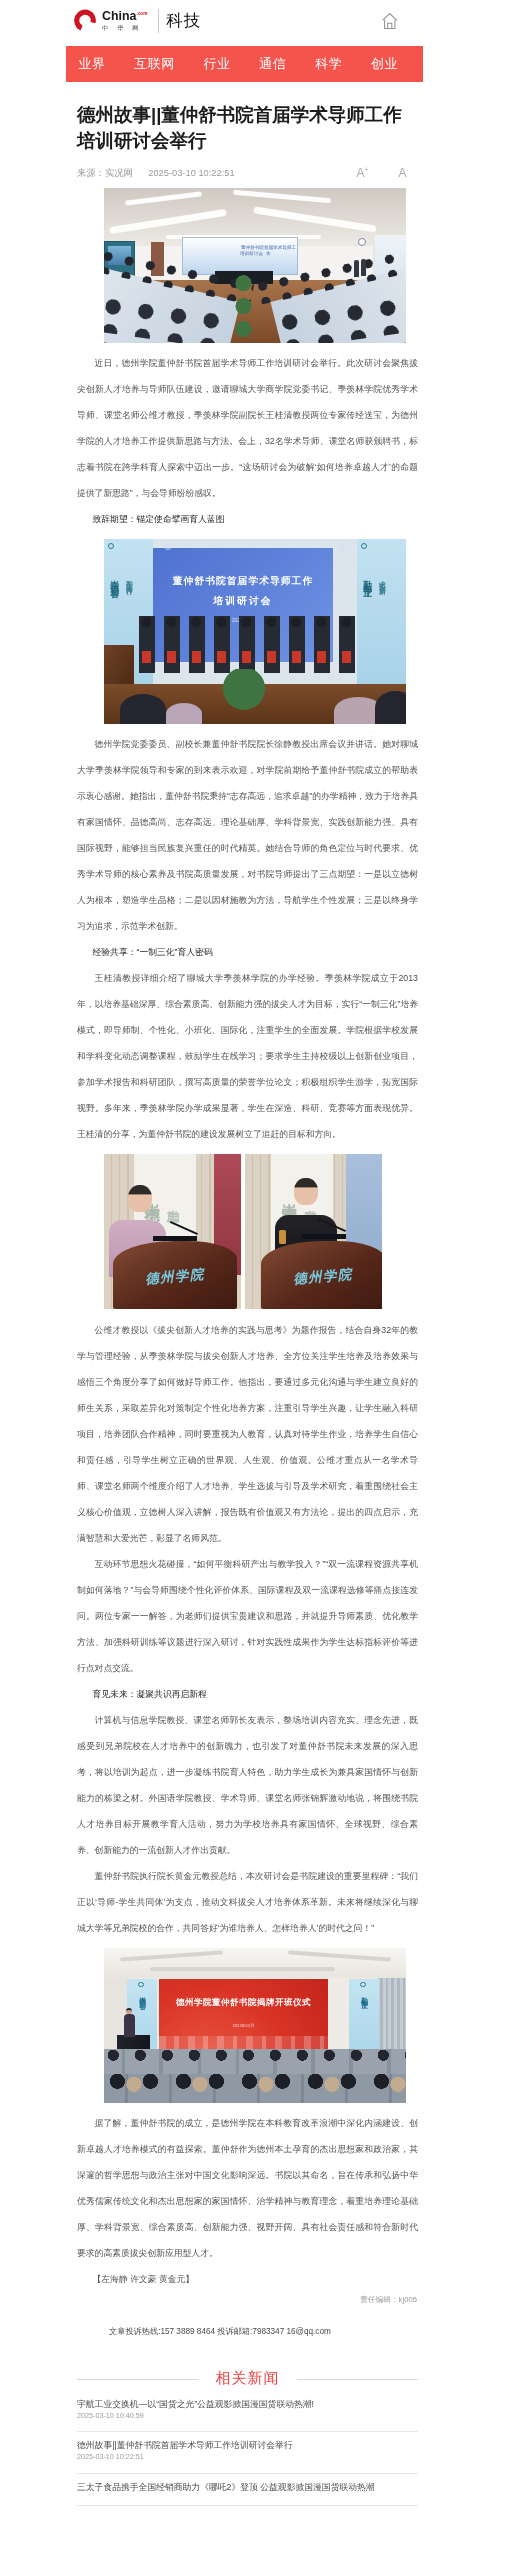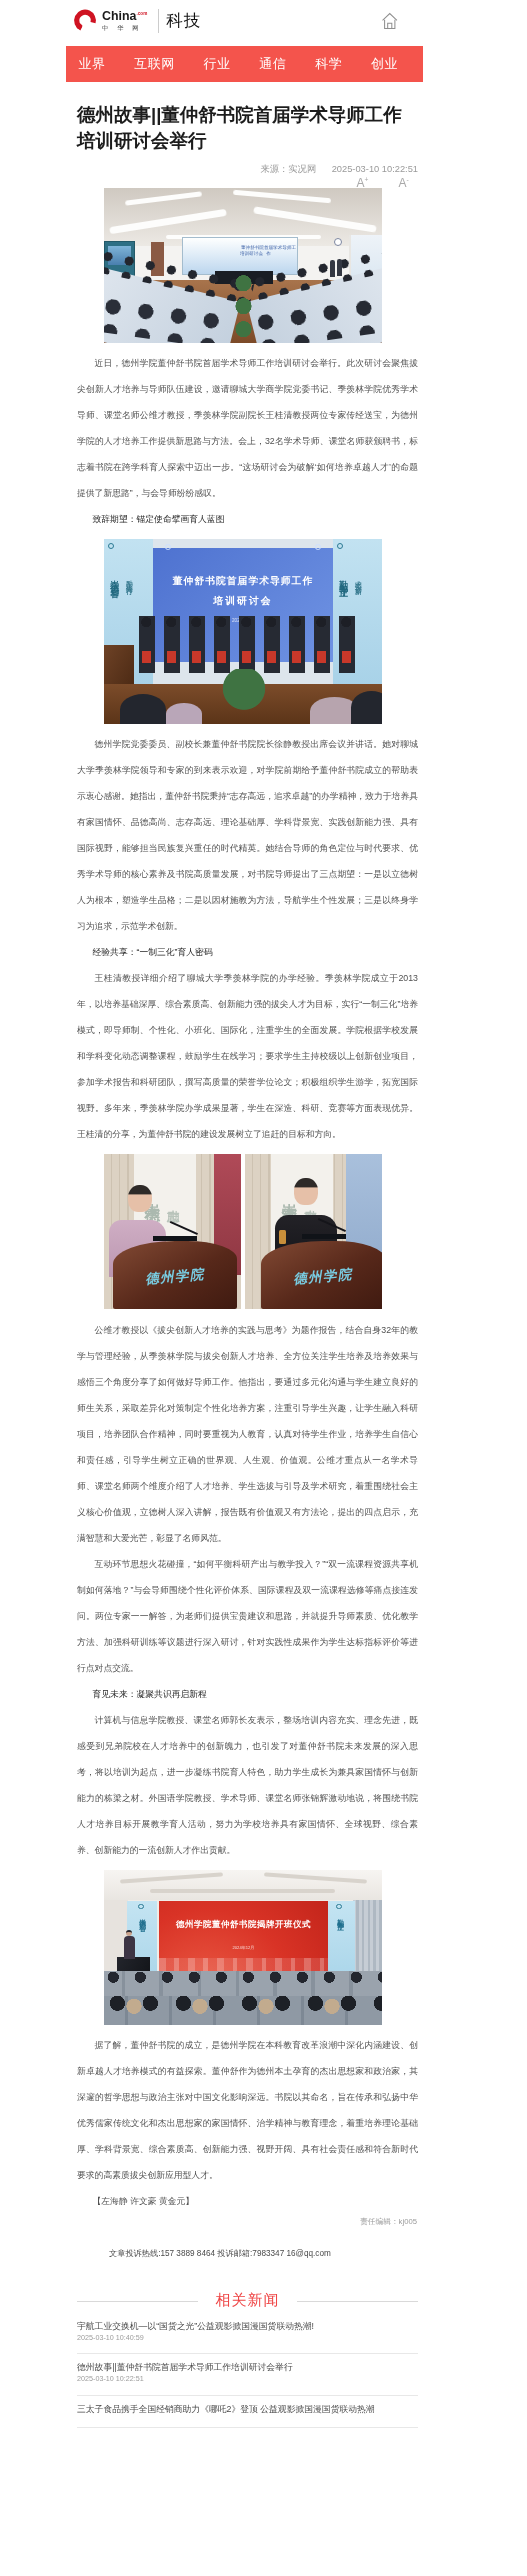--- a/index.html
+++ b/index.html
@@ -18,35 +18,35 @@
   .logo-section{font-size:16.5px;color:#111;letter-spacing:1px;}
   .home-btn{position:absolute;left:381px;top:11.3px;width:17.5px;height:20.6px;cursor:pointer;}
 
   
   .main-nav{margin-left:66px;width:357px;height:36px;background:var(--nav_bg,#f4544c);display:flex;align-items:center;justify-content:space-between;padding:0 25px 0 12.4px;box-sizing:border-box;}
   .main-nav .nav-item{color:#fff;font-size:13px;letter-spacing:0.5px;cursor:pointer;white-space:nowrap;}
 
   
   .article{width:341px;margin-left:77px;}
   .art-title{font-size:18.5px;line-height:26px;font-weight:bold;color:#1c1c1c;margin:19.6px 0 0 0;}
-  .meta-row{display:flex;justify-content:space-between;align-items:flex-end;margin-top:9.3px;height:17.5px;flex-direction:column;}
+  .meta-row{display:flex;justify-content:space-between;align-items:flex-end;margin-top:9.3px;height:17.5px;}
   .meta-left{font-size:9.3px;color:#9a9a9a;}
   .meta-left .src{margin-right:15.5px;}
   .font-btns{font-size:12px;color:#a9a9a9;margin-right:9.3px;}
   .font-btns span{cursor:pointer;margin-left:13.4px;}
   .font-btns sup{font-size:6.7px;}
 
   p.body{font-size:8.8px;line-height:26px;color:#515151;text-align:justify;text-indent:2em;margin:0;}
   h3.sec{font-size:8.8px;line-height:26px;color:#262626;font-weight:normal;margin:0;padding-left:15.5px;}
   .authors{font-size:8.8px;line-height:26px;color:#515151;margin:0;padding-left:15.5px;}
   .editor{font-size:7.7px;color:#9b9b9b;text-align:right;margin:2.1px 1px 0 0;line-height:12.4px;}
   .hotline{font-size:8.2px;color:#4a4a4a;margin:19.6px 0 0 32px;line-height:12.4px;}
 
   
-  .fig{position:relative;width:278px;overflow:hidden;background:#e8e6e2;margin:7.2px 0 7.2px 27px;}
+  .fig{position:relative;width:302px;overflow:hidden;background:#e8e6e2;margin:7.2px 0 7.2px 27px;}
   .fig *{position:absolute;box-sizing:border-box;}
 
   
   .f1{height:155px;}
   .f1 .ceiling{left:0;top:0;width:100%;height:58px;background:linear-gradient(#cfc9c1,#ece9e4);}
   .f1 .strip{background:#fdfdfc;border-radius:5.2px;filter:blur(0.5px);}
   .f1 .wall{left:0;top:58px;width:100%;height:35px;background:#f4f3f1;}
   .f1 .scr{left:78px;top:49px;width:116px;height:38px;background:linear-gradient(#feffff,#bcd6ee);border:1px solid #a4bccd;text-align:center;color:#3f63a8;font-size:4.6px;line-height:6.7px;padding-top:7.2px;}
   .f1 .lscr{left:0;top:53px;width:31px;height:36px;background:#2e6f84;border:1.5px solid #235968;}
   .f1 .lscr i{left:3.1px;top:4.1px;width:23px;height:19.6px;background:linear-gradient(#7fb4d8,#4a7fae);display:block;}
@@ -290,20 +290,21 @@
 
     <p class="body">公维才教授以《拔尖创新人才培养的实践与思考》为题作报告，结合自身32年的教学与管理经验，从季羡林学院与拔尖创新人才培养、全方位关注学生培养及培养效果与感悟三个角度分享了如何做好导师工作。他指出，要通过多元化沟通与学生建立良好的师生关系，采取差异化对策制定个性化培养方案，注重引导学生兴趣，让学生融入科研项目，培养团队合作精神，同时要重视为人教育，认真对待学生作业，培养学生自信心和责任感，引导学生树立正确的世界观、人生观、价值观。公维才重点从一名学术导师、课堂名师两个维度介绍了人才培养、学生选拔与引导及学术研究，着重围绕社会主义核心价值观，立德树人深入讲解，报告既有价值观又有方法论，提出的四点启示，充满智慧和大爱光芒，彰显了名师风范。</p>
 
 
     <p class="body">互动环节思想火花碰撞，“如何平衡科研产出与教学投入？”“双一流课程资源共享机制如何落地？”与会导师围绕个性化评价体系、国际课程及双一流课程选修等痛点接连发问。两位专家一一解答，为老师们提供宝贵建议和思路，并就提升导师素质、优化教学方法、加强科研训练等议题进行深入研讨，针对实践性成果作为学生达标指标评价等进行点对点交流。</p>
 
     <h3 class="sec">育见未来：凝聚共识再启新程</h3>
 
     <p class="body">计算机与信息学院教授、课堂名师郭长友表示，整场培训内容充实、理念先进，既感受到兄弟院校在人才培养中的创新魄力，也引发了对董仲舒书院未来发展的深入思考，将以培训为起点，进一步凝练书院育人特色，助力学生成长为兼具家国情怀与创新能力的栋梁之材。外国语学院教授、学术导师、课堂名师张锦辉激动地说，将围绕书院人才培养目标开展教学育人活动，努力为学校培养具有家国情怀、全球视野、综合素养、创新能力的一流创新人才作出贡献。</p>
 
+    <p class="body">董仲舒书院执行院长黄金元教授总结，本次研讨会是书院建设的重要里程碑：“我们正以‘导师-学生共同体’为支点，推动文科拔尖人才培养体系革新。未来将继续深化与聊城大学等兄弟院校的合作，共同答好‘为谁培养人、怎样培养人’的时代之问！”</p>
 
     <div class="fig f4">
       <div class="ceil"></div>
       <div class="slot" style="left:15.5px;top:6.2px;width:103px;transform:rotate(-4deg);"></div>
       <div class="slot" style="right:15.5px;top:6.2px;width:103px;transform:rotate(4deg);"></div>
       <div class="slot" style="left:46px;top:19.6px;width:185px;"></div>
       <div class="wallL"></div>
       <div class="blinds"></div>
       <div class="panel" style="left:23px;">
         <i class="pl"></i><span class="va">崇德启智</span>

